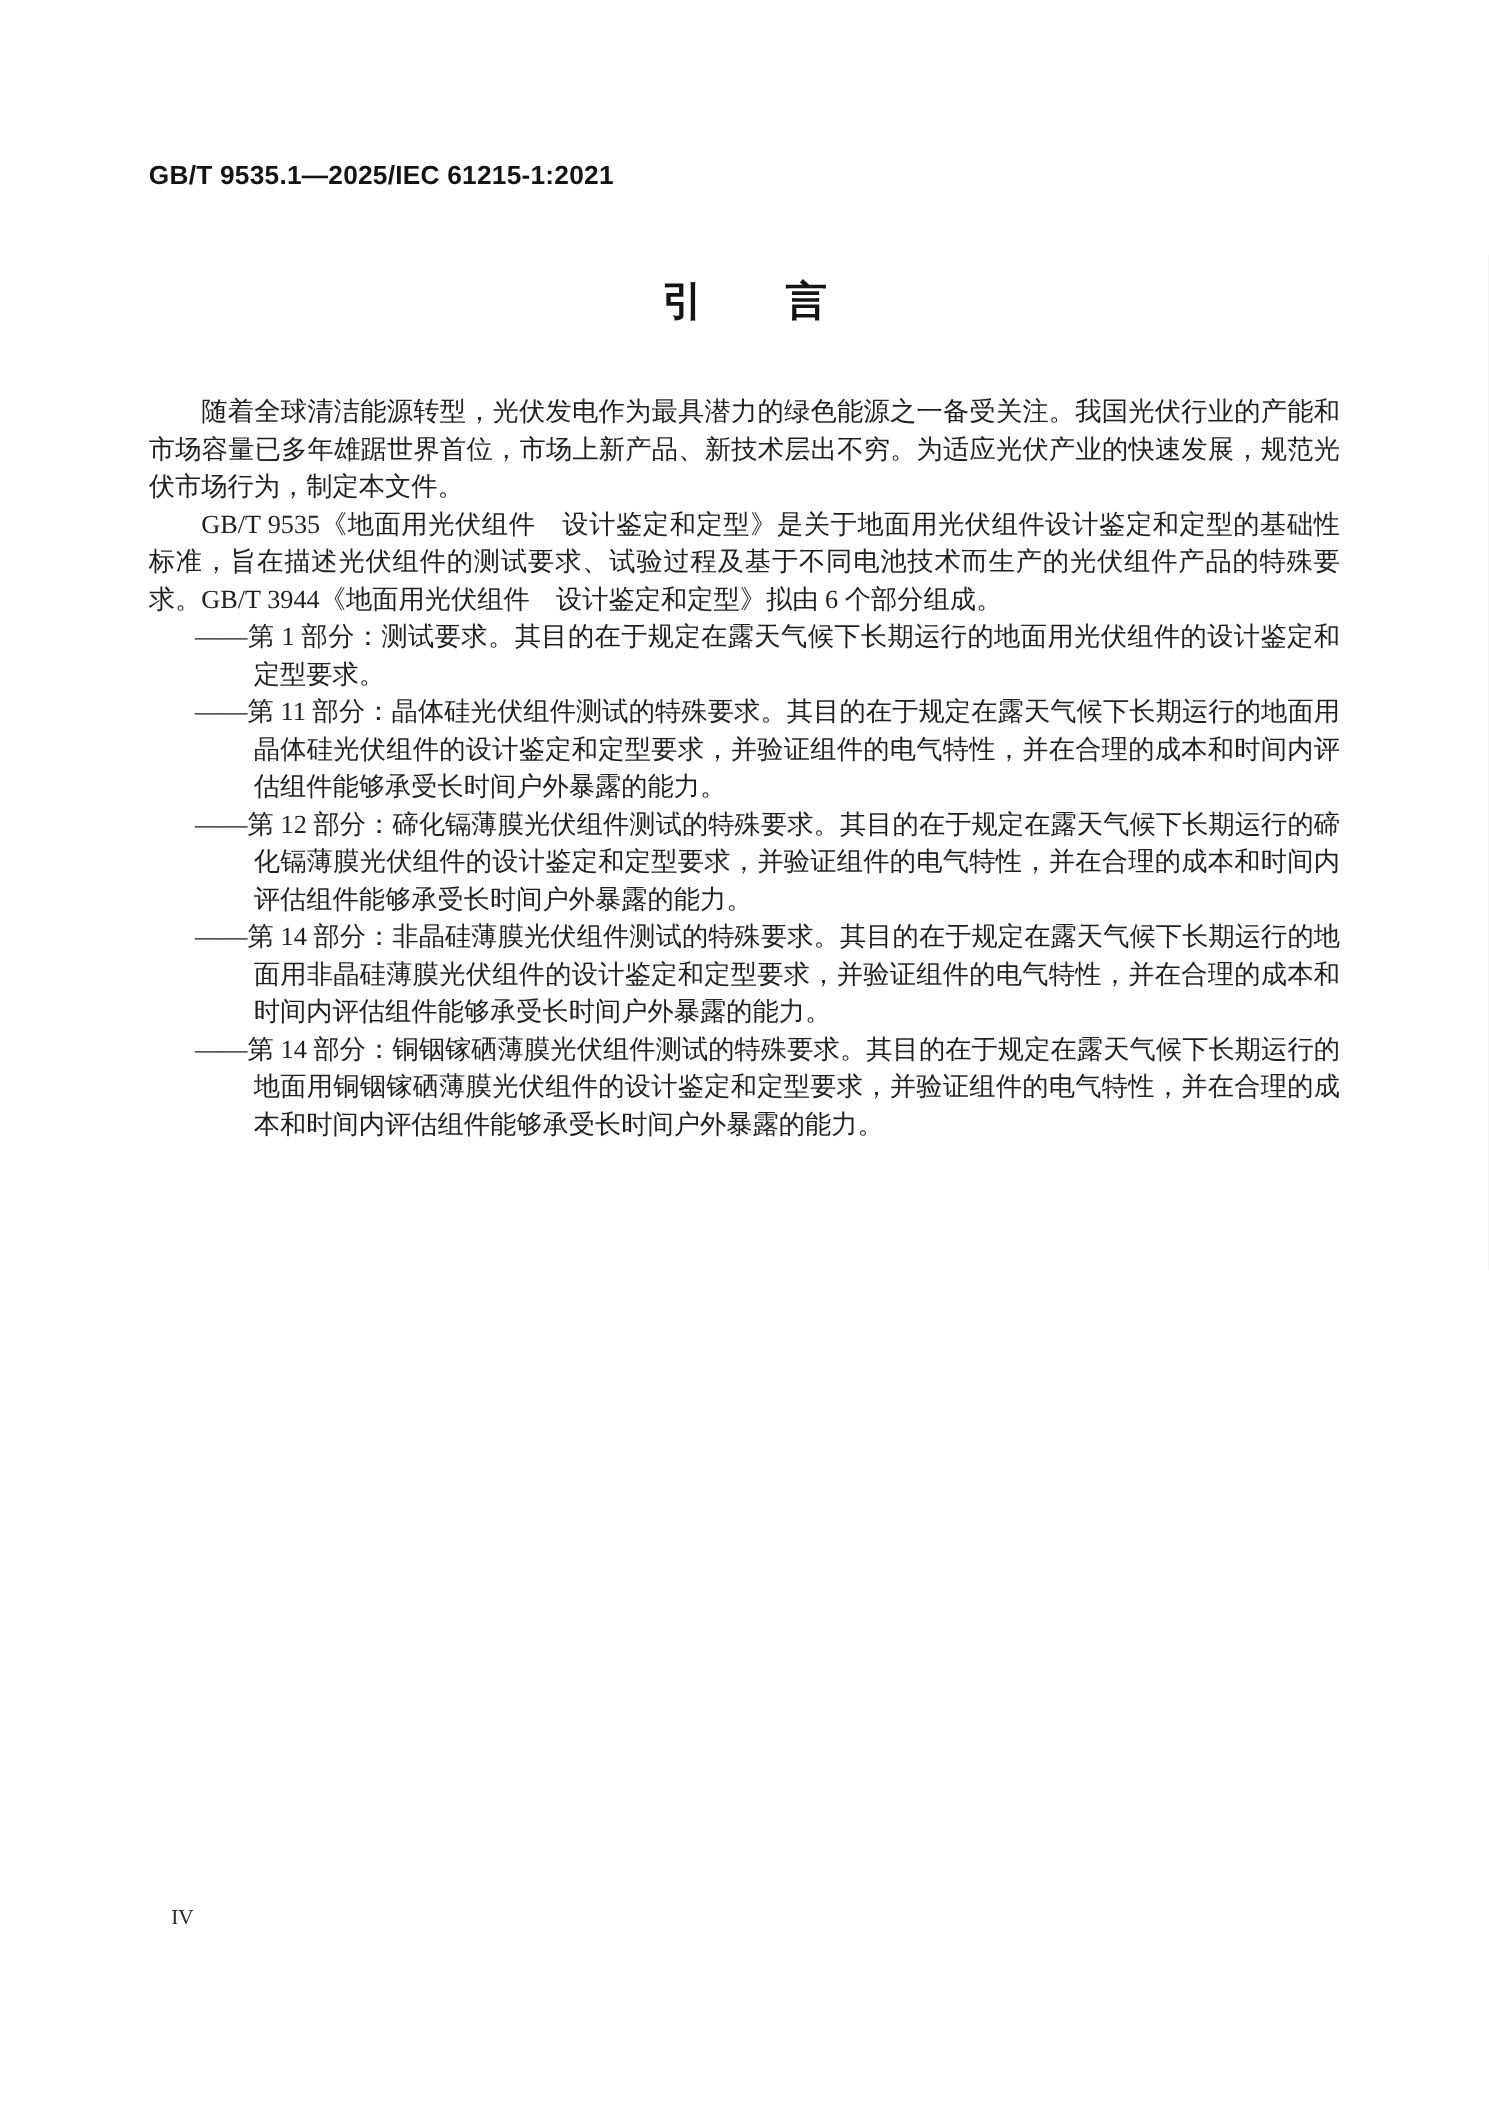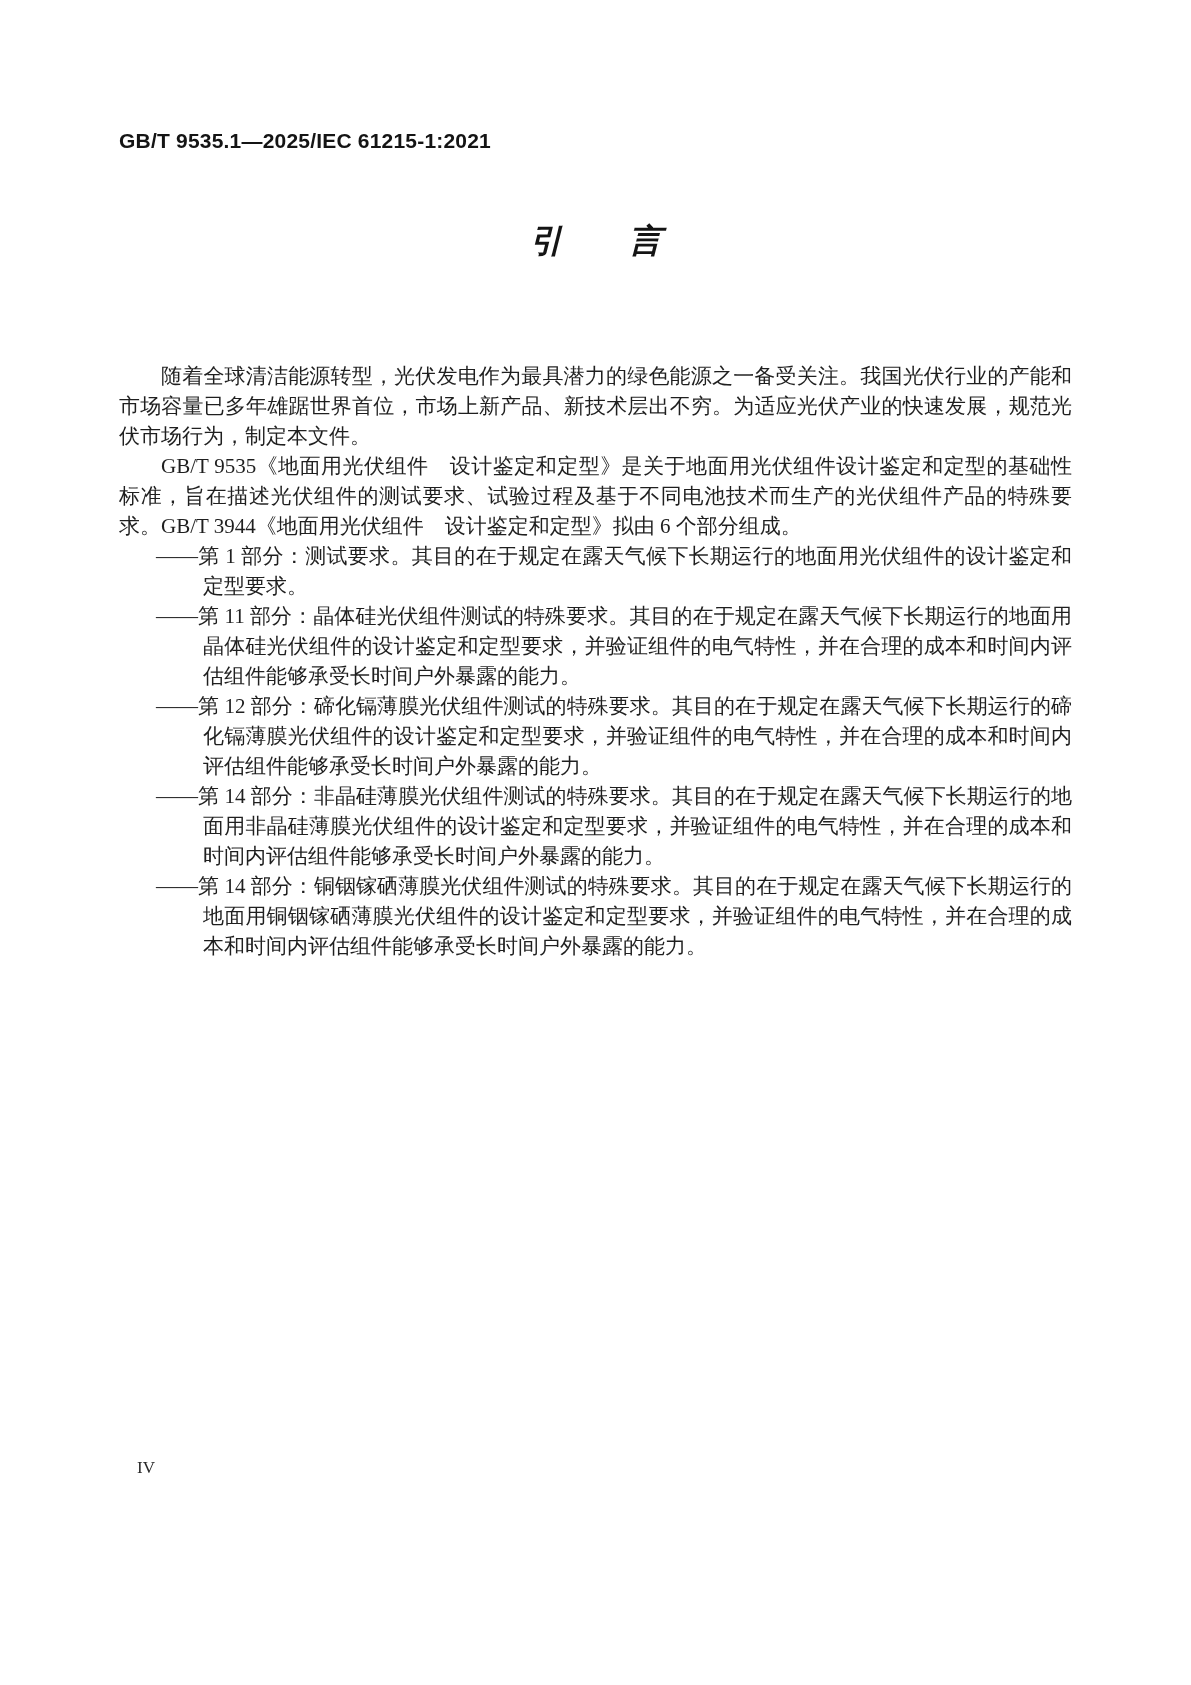--- a/index.html
+++ b/index.html
@@ -28,44 +28,42 @@
   .doc-title {
     position: absolute;
     top: 219px;
     left: 0;
     width: 100%;
     text-align: center;
     font-family: "Liberation Sans", "DejaVu Sans", sans-serif;
     font-weight: 700;
     font-size: 33px;
     color: #141414;
-    font-style: italic;
   }
   .body-text {
     position: absolute;
     top: 314px;
     left: 119px;
     width: 953px;
     font-size: 21px;
     line-height: 30px;
     text-align: justify;
     text-justify: inter-ideograph;
     color: #1f1f1f;
-    margin-top: 47px;
   }
   .para {
     text-indent: 2em;
   }
   .list-item {
     padding-left: 84px;
     text-indent: -47px;
   }
   .page-number {
     position: absolute;
-    top: 1458px;
+    top: 1524px;
     left: 137px;
     font-size: 17px;
     color: #2a2a2a;
     font-family: "Liberation Serif", "DejaVu Serif", serif;
   }
 </style>
 </head>
 <body>
 
 <div class="page">

